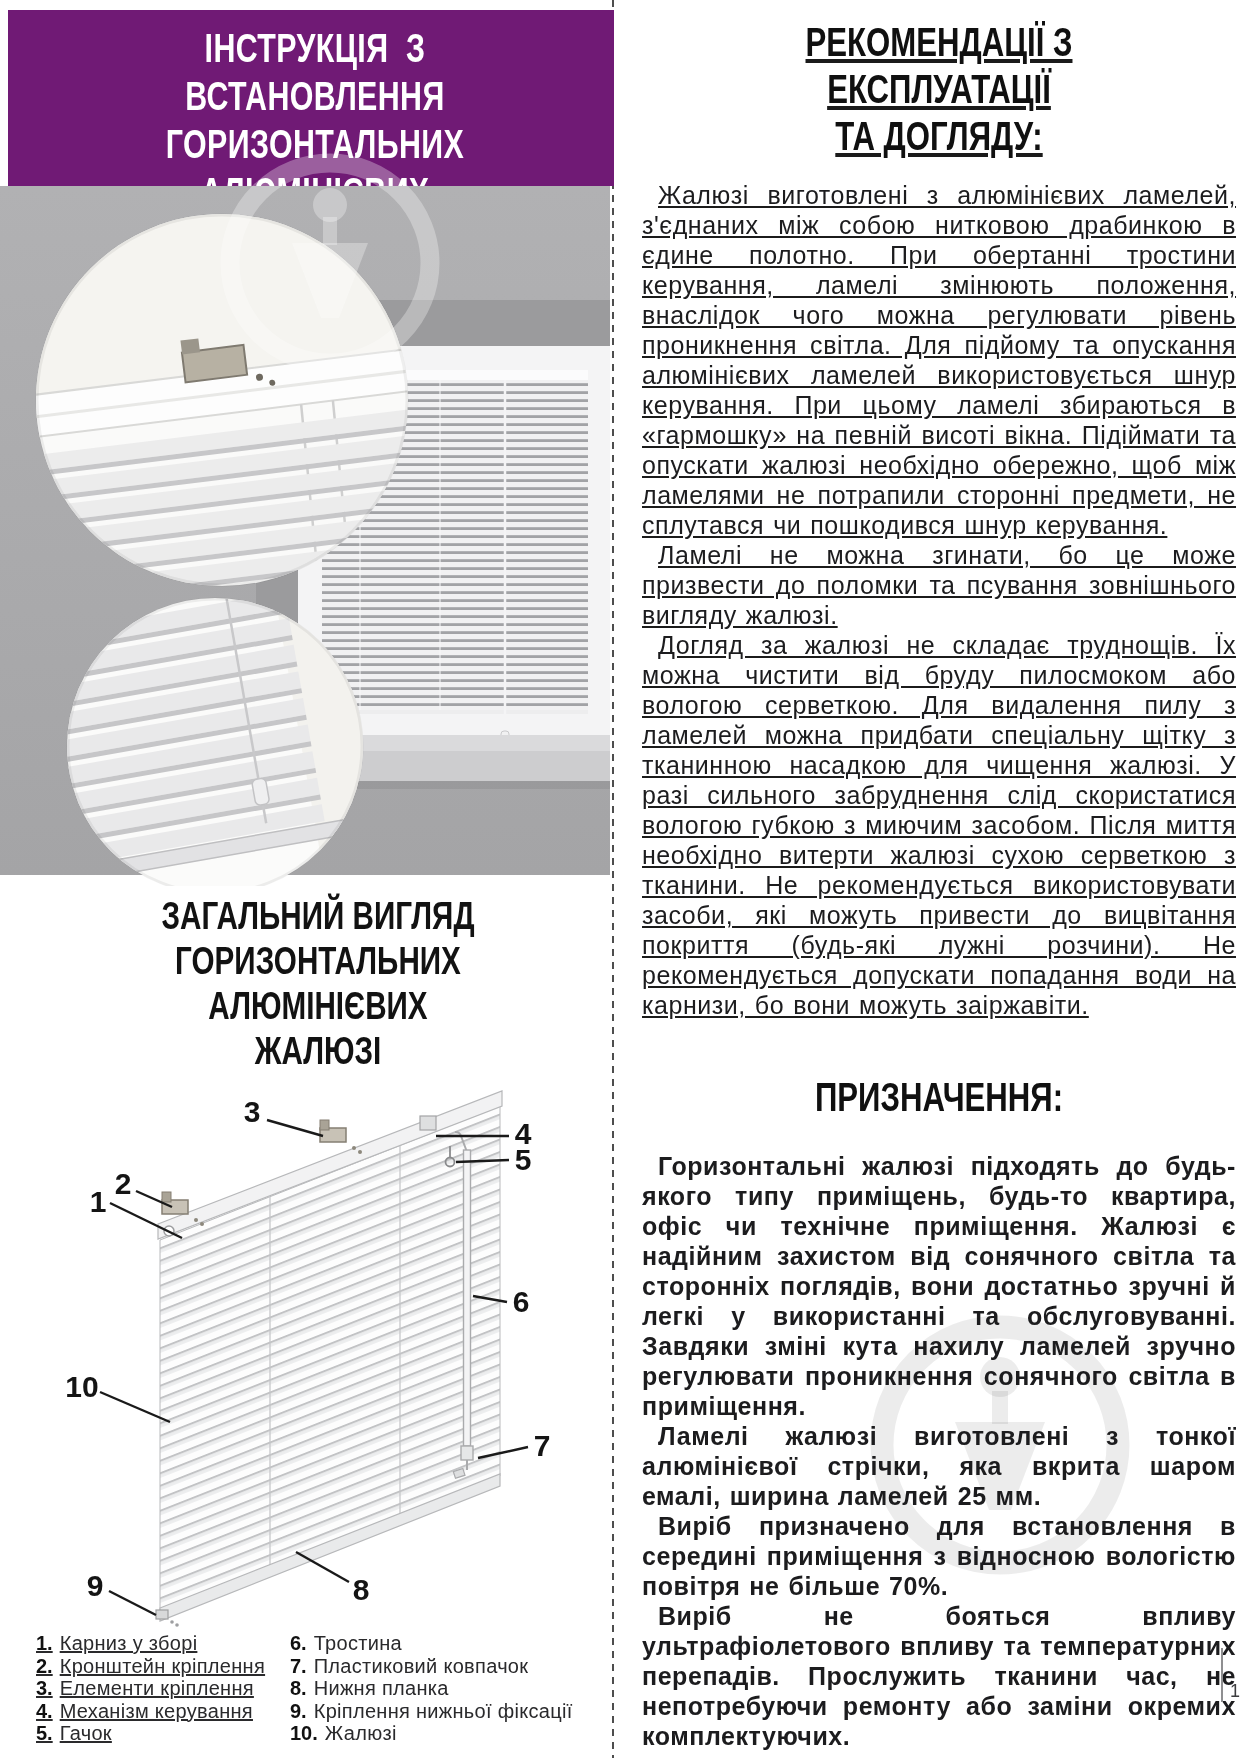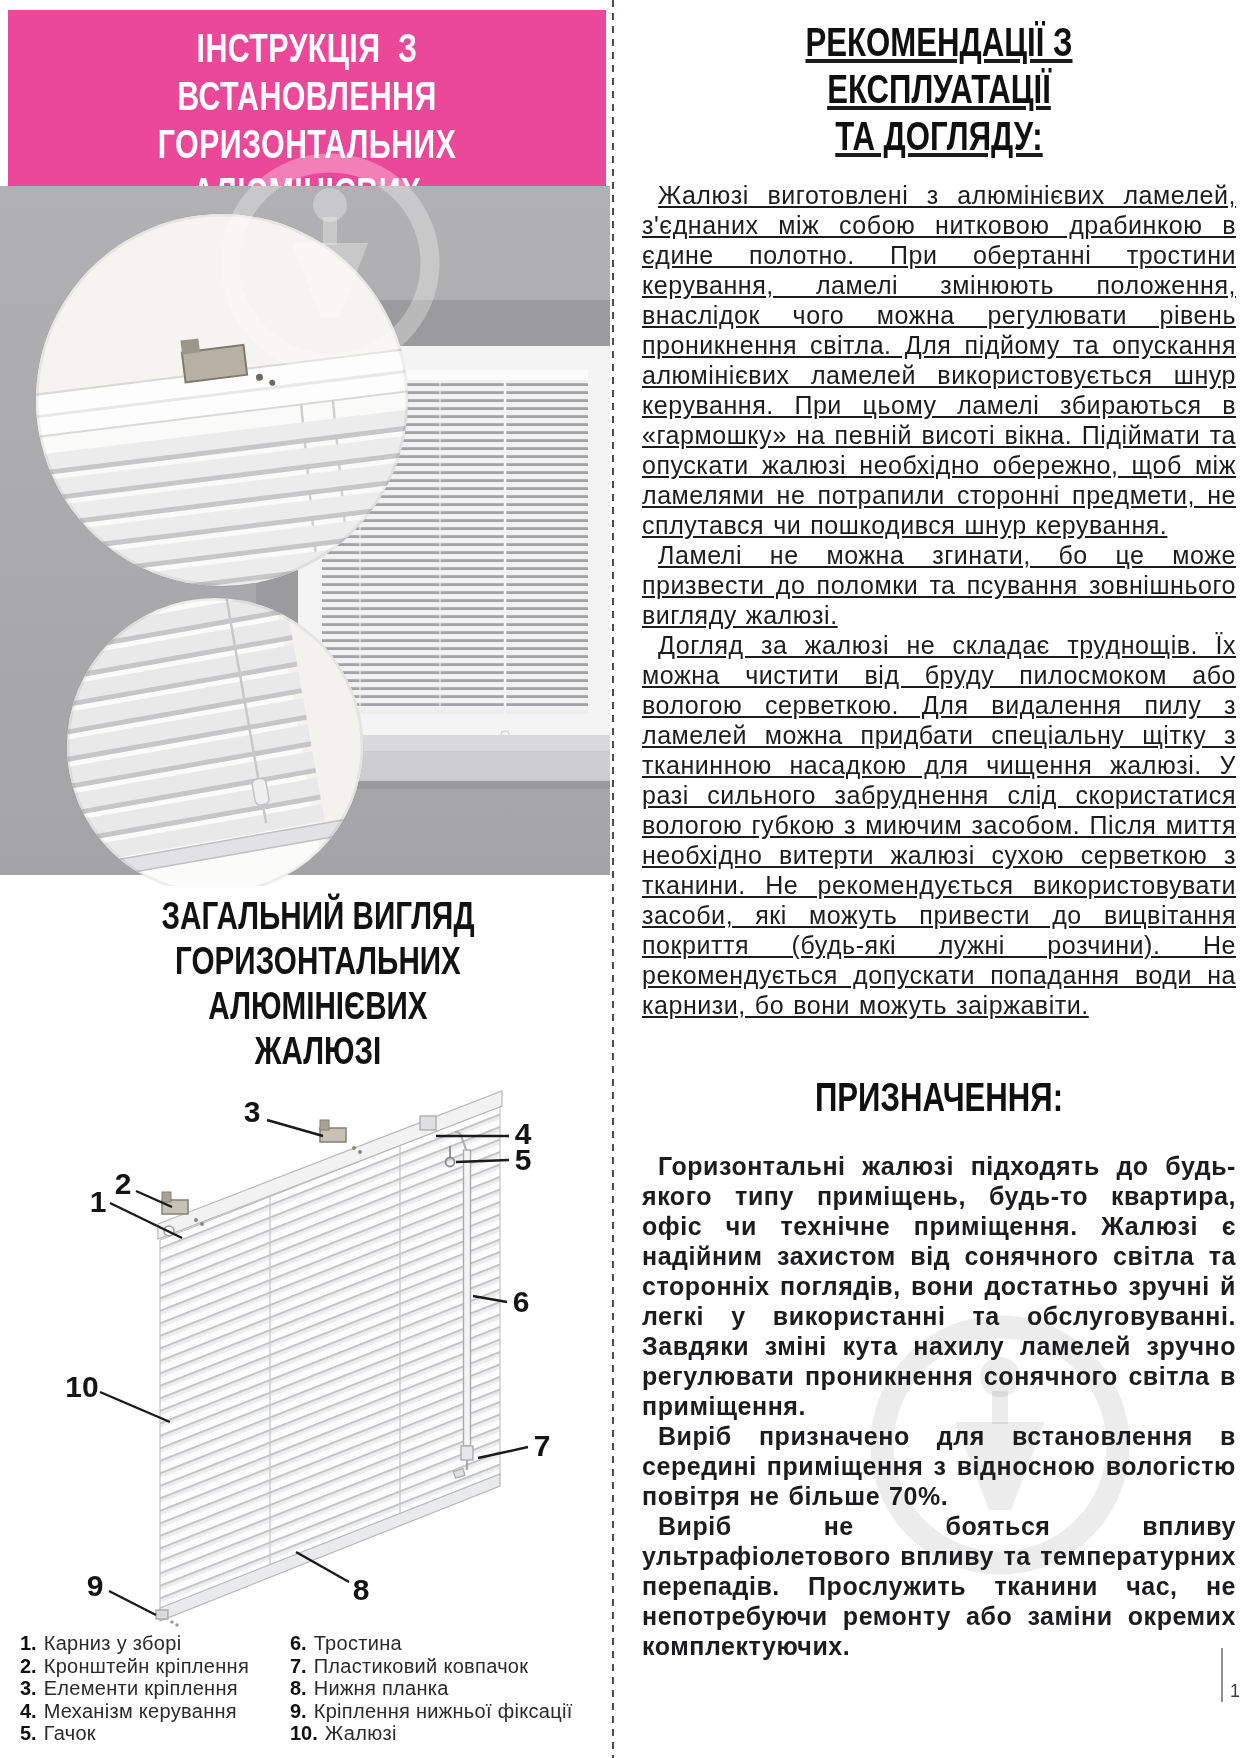--- a/index.html
+++ b/index.html
@@ -10,35 +10,35 @@
   
   .divider{
     position:absolute;left:612px;top:0;width:2px;height:1758px;z-index:0;
     background-image:repeating-linear-gradient(180deg,#4d4d4d 0 7px,transparent 7px 13px);
   }
   
   .cond{font-weight:700;transform:scaleX(0.76);transform-origin:50% 0;}
   .hline{white-space:pre-wrap;}
   
   .header-box{
-    position:absolute;left:8px;top:10px;width:598px;height:176px;background:#ec4899;z-index:1;
+    position:absolute;left:8px;top:10px;width:598px;height:176px;background:#701a75;z-index:1;padding-left:8px;
   }
   .header-box .cond{margin-top:14px;text-align:center;color:#ffffff;font-size:40px;line-height:48px;letter-spacing:.5px;}
   .photo{position:absolute;left:0;top:186px;z-index:1;}
   .wm{position:absolute;z-index:2;pointer-events:none;}
   
   .overview-title{position:absolute;left:12px;top:893px;width:612px;z-index:2;}
   .overview-title .cond{text-align:center;color:#121212;font-size:39px;line-height:45px;}
   .overview-note{position:absolute;left:0;top:1032px;width:612px;z-index:2;}
   .overview-note .cond{text-align:center;color:#121212;font-size:22px;line-height:27px;transform:scaleX(0.8);}
   .diagram{position:absolute;left:20px;top:1090px;z-index:1;}
   
   .legend{position:absolute;left:0;top:1632px;width:612px;z-index:2;font-size:20px;letter-spacing:.3px;color:#2a2a2c;}
   .legend-col{position:absolute;top:0;}
-  .legend-col.c1{left:20px;}
+  .legend-col.c1{left:36px;text-decoration:underline;}
   .legend-col.c2{left:290px;}
   .legend-item{line-height:22.6px;white-space:nowrap;}
   .legend-item b{color:#111;margin-right:7px;letter-spacing:0;}
   
   .care{position:absolute;left:642px;top:19px;width:594px;z-index:2;text-decoration:underline;}
   .care .cond{text-align:center;color:#101010;font-size:41px;line-height:47px;}
   .purpose{position:absolute;left:642px;top:1074px;width:594px;z-index:2;}
   .purpose .cond{text-align:center;color:#101010;font-size:41px;line-height:47px;}
   .body-text{margin-top:20px;}
   .body-text p{
@@ -284,20 +284,21 @@
       <p>Жалюзі виготовлені з алюмінієвих ламелей, з'єднаних між собою нитковою драбинкою в єдине полотно. При обертанні тростини керування, ламелі змінюють положення, внаслідок чого можна регулювати рівень проникнення світла. Для підйому та опускання алюмінієвих ламелей використовується шнур керування. При цьому ламелі збираються в «гармошку» на певній висоті вікна. Підіймати та опускати жалюзі необхідно обережно, щоб між ламелями не потрапили сторонні предмети, не сплутався чи пошкодився шнур керування.</p>
       <p>Ламелі не можна згинати, бо це може призвести до поломки та псування зовнішнього вигляду жалюзі.</p>
       <p>Догляд за жалюзі не складає труднощів. Їх можна чистити від бруду пилосмоком або вологою серветкою. Для видалення пилу з ламелей можна придбати спеціальну щітку з тканинною насадкою для чищення жалюзі. У разі сильного забруднення слід скористатися вологою губкою з миючим засобом. Після миття необхідно витерти жалюзі сухою серветкою з тканини. Не рекомендується використовувати засоби, які можуть привести до вицвітання покриття (будь-які лужні розчини). Не рекомендується допускати попадання води на карнизи, бо вони можуть заіржавіти.</p>
     </div>
   </div>
 
   <div class="purpose">
     <div class="cond">ПРИЗНАЧЕННЯ:</div>
     <div class="body-text" style="margin-top:30px;font-weight:bold;">
       <p>Горизонтальні жалюзі підходять до будь-якого типу приміщень, будь-то квартира, офіс чи технічне приміщення. Жалюзі є надійним захистом від сонячного світла та сторонніх поглядів, вони достатньо зручні й легкі у використанні та обслуговуванні. Завдяки зміні кута нахилу ламелей зручно регулювати проникнення сонячного світла в приміщення.</p>
+      <p>Ламелі жалюзі виготовлені з тонкої алюмінієвої стрічки, яка вкрита шаром емалі, ширина ламелей 25 мм.</p>
       <p>Виріб призначено для встановлення в середині приміщення з відносною вологістю повітря не більше 70%.</p>
       <p>Виріб не бояться впливу ультрафіолетового впливу та температурних перепадів. Прослужить тканини час, не непотребуючи ремонту або заміни окремих комплектуючих.</p>
     </div>
   </div>
 
   <div class="pageno">
     <span>1</span>
   </div>
 
 </div>

